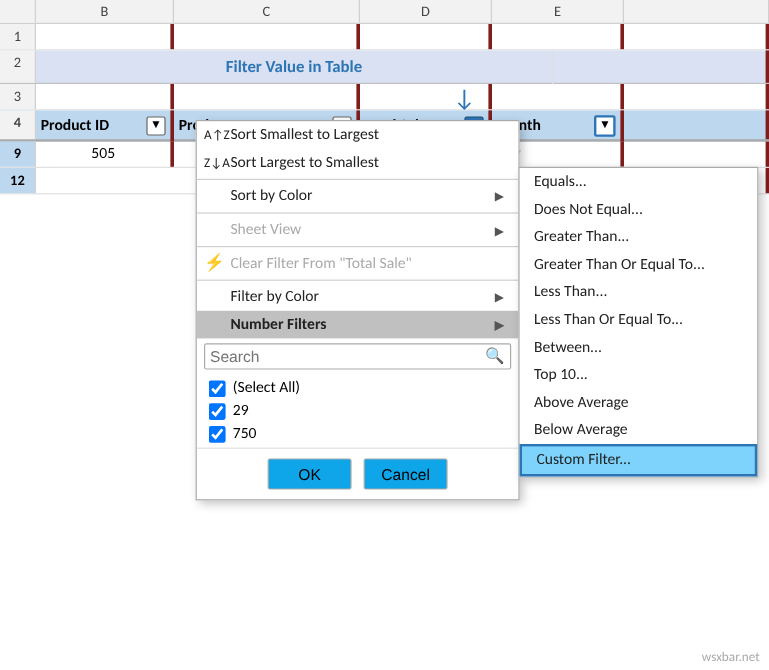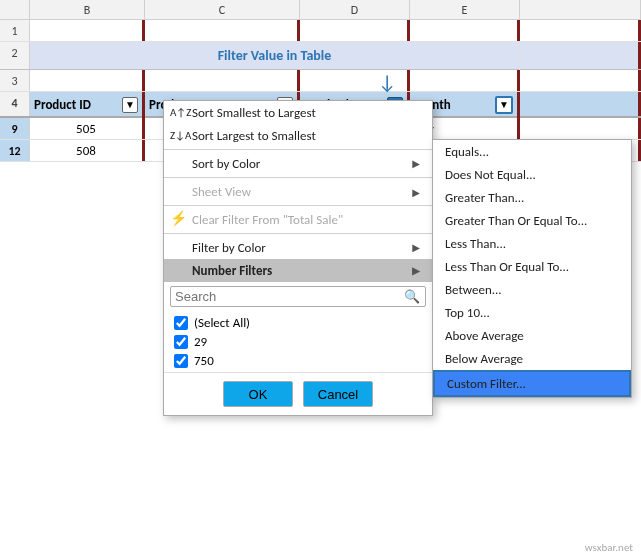--- a/index.html
+++ b/index.html
@@ -289,21 +289,21 @@
     <div class="row-num c-rownum">1</div>
     <div class="cell c-b"></div>
     <div class="cell c-c"></div>
     <div class="cell c-d"></div>
     <div class="cell c-e"></div>
     <div class="cell c-rest"></div>
   </div>
 
   <div class="grid-row title-row" style="height:28px;">
     <div class="row-num c-rownum">2</div>
-    <div class="cell title-cell" style="width:490px; border-right:1px solid #e0e0e0;">Filter Value in Table</div>
+    <div class="cell title-cell" style="width:431px; border-right:1px solid #e0e0e0;">Filter Value in Table</div>
     <div class="cell c-rest"></div>
   </div>
 
   <div class="grid-row">
     <div class="row-num c-rownum">3</div>
     <div class="cell c-b"></div>
     <div class="cell c-c"></div>
     <div class="cell c-d"></div>
     <div class="cell c-e"></div>
     <div class="cell c-rest"></div>
@@ -334,21 +334,20 @@
     <div class="row-num c-rownum active">9</div>
     <div class="cell c-b" style="text-align:center;">505</div>
     <div class="cell c-c"></div>
     <div class="cell c-d"></div>
     <div class="cell c-e">July</div>
     <div class="cell c-rest"></div>
   </div>
 
   <div class="grid-row">
     <div class="row-num c-rownum active">12</div>
-    <div class="cell c-b" style="text-align:center;">508</div>
     <div class="cell c-c"></div>
     <div class="cell c-d"></div>
     <div class="cell c-e">July</div>
     <div class="cell c-rest"></div>
   </div>
 
   <div class="blue-arrow">↓</div>
 
   <div class="context-menu">
 
@@ -441,20 +440,20 @@
     </div>
     <div class="menu-item">
       <span>Top 10...</span>
     </div>
     <div class="menu-item">
       <span>Above Average</span>
     </div>
     <div class="menu-item">
       <span>Below Average</span>
     </div>
-    <div class="menu-item last-highlighted" style="background:#3b82f6; border:2px solid #2e75b6;">
+    <div class="menu-item last-highlighted" style="background:#7dd3fc; border:2px solid #2e75b6;">
       <span>Custom Filter...</span>
     </div>
   </div>
 
   <div class="watermark">wsxbar.net</div>
 
 </div>
 
 </body></html>

